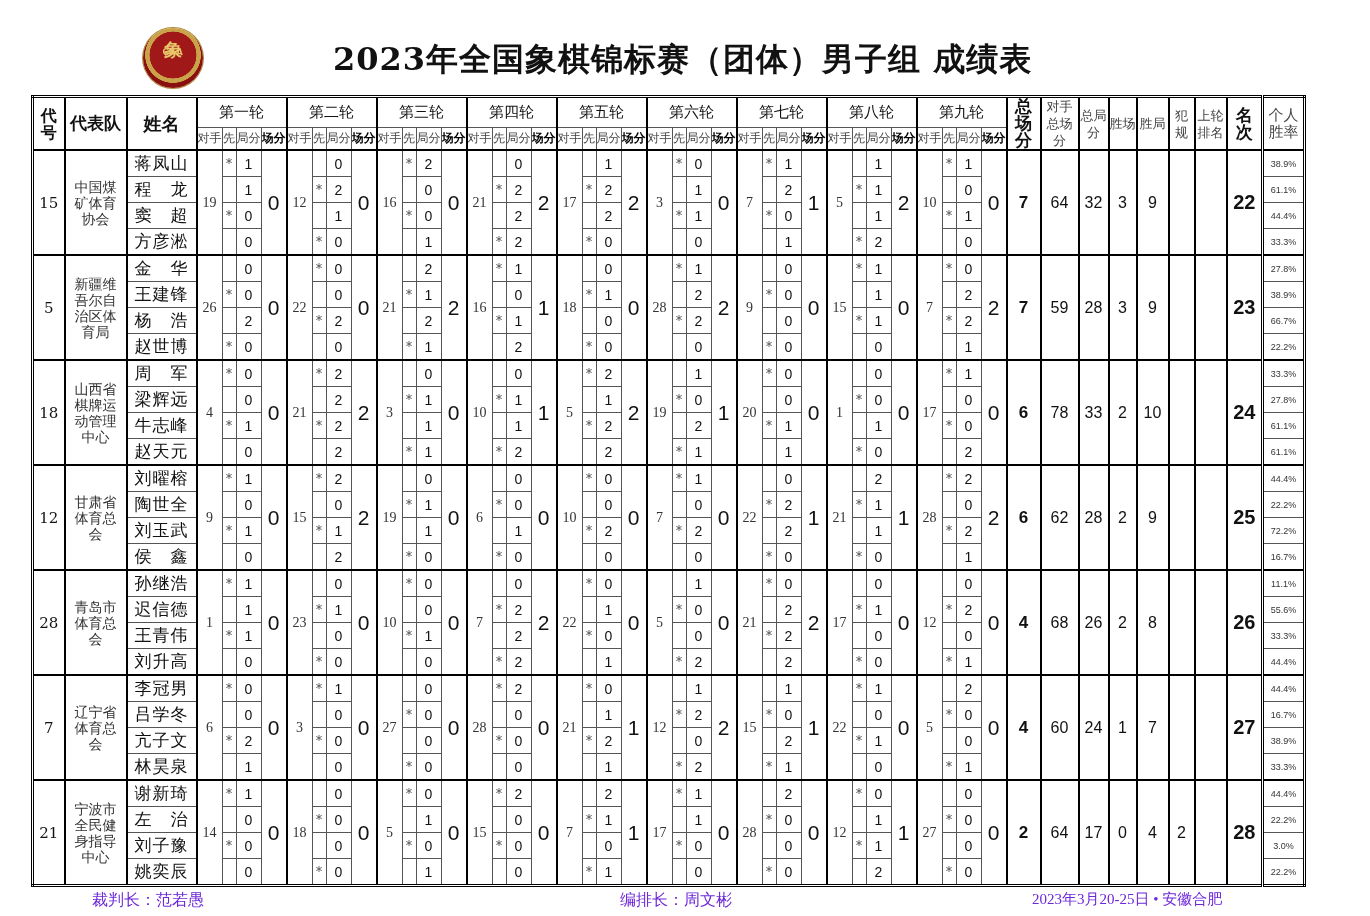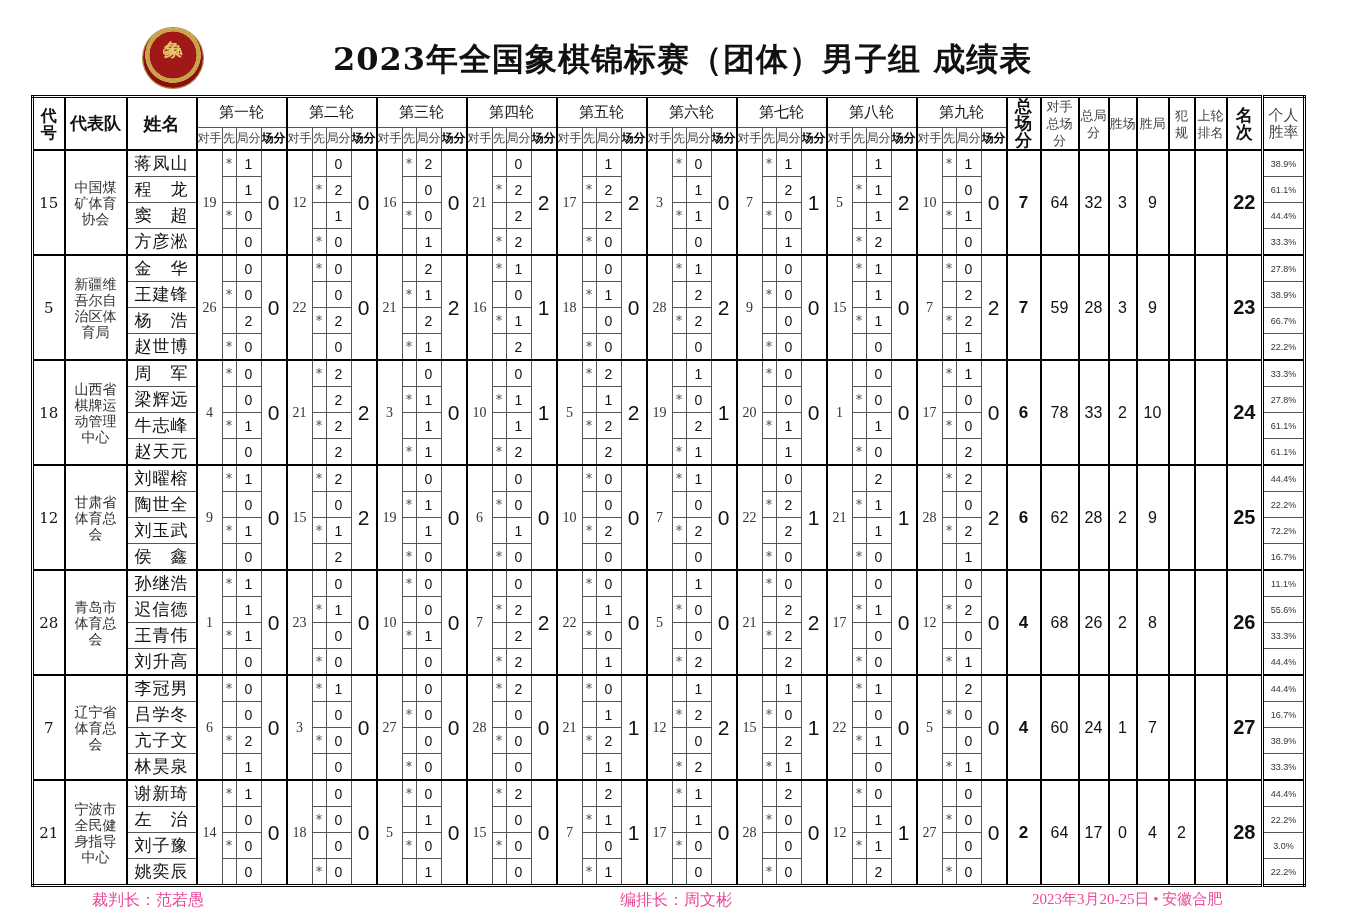--- a/index.html
+++ b/index.html
@@ -25,21 +25,21 @@
   .star{font-size:12px;color:#444;}
   .sc{font-size:14px;font-family:"Liberation Sans",sans-serif;}
   .pts{font-size:21px;font-family:"Liberation Sans",sans-serif;}
   .tot{font-size:17px;font-weight:bold;font-family:"Liberation Sans",sans-serif;}
   .num{font-size:16px;font-family:"Liberation Sans",sans-serif;}
   .rank{font-size:20px;font-weight:bold;font-family:"Liberation Sans",sans-serif;}
   .pct{font-size:9px;font-family:"Liberation Sans",sans-serif;color:#333;}
   .thick{border-right:2px solid #000!important;}
   .tl{border-top:2px solid #000!important;}
   .sep{border-left:3px double #000!important;}
-  .footer{position:absolute;top:890px;font-size:16px;color:#ec4899;white-space:nowrap;}
+  .footer{position:absolute;top:890px;font-size:16px;color:#6d28d9;white-space:nowrap;}
 </style>
 </head>
 <body>
 
 <div class="logo">
   <span class="g">象</span>
   <span class="t">CXA</span>
 </div>
 <div class="title">2023年全国象棋锦标赛（团体）男子组 成绩表</div>
 

